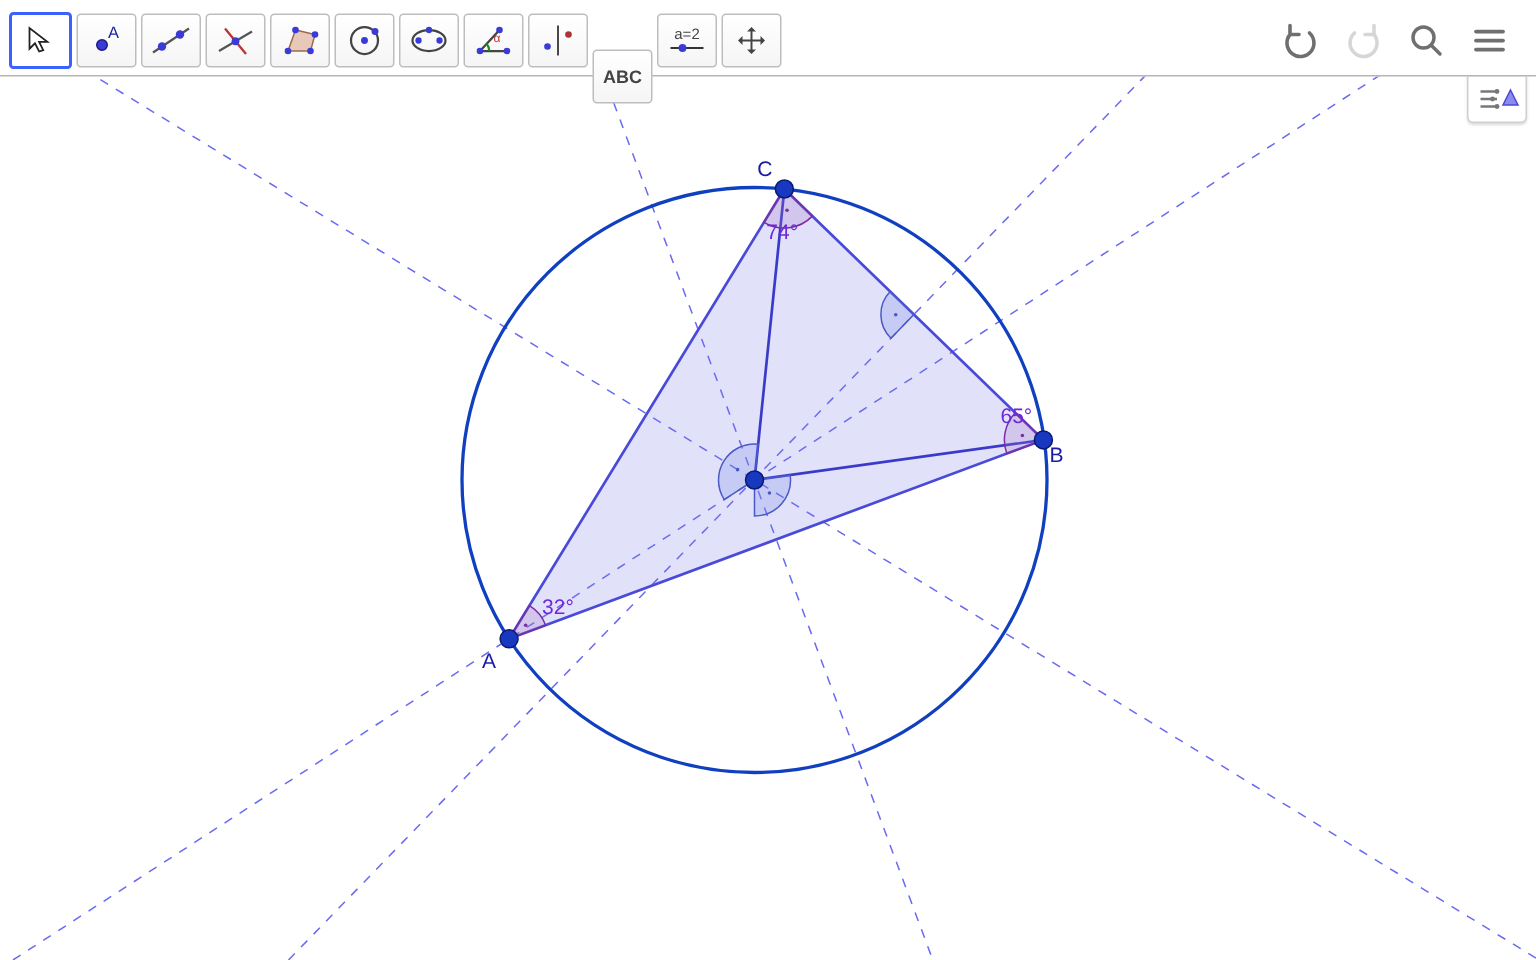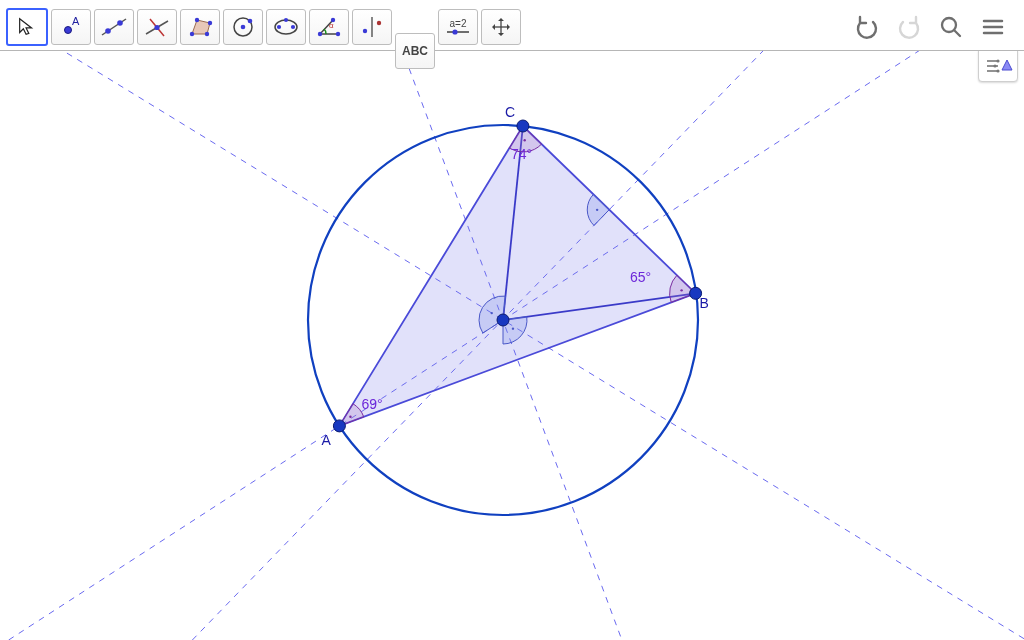--- a/index.html
+++ b/index.html
@@ -259,22 +259,22 @@
       <circle cx="339.4" cy="379.9" r="6" fill="#1838c0" stroke="#0a1a70" stroke-width="1"></circle>
       <circle cx="695.6" cy="247.3" r="6" fill="#1838c0" stroke="#0a1a70" stroke-width="1"></circle>
       <circle cx="522.9" cy="80" r="6" fill="#1838c0" stroke="#0a1a70" stroke-width="1"></circle>
       <circle cx="503" cy="274" r="6" fill="#1838c0" stroke="#0a1a70" stroke-width="1"></circle>
     </svg>
 
   <div class="label" id="lblA" style="left: 321.4px; top: 385.9px;">A</div>
   <div class="label" id="lblB" style="left: 699.6px; top: 249.3px;">B</div>
   <div class="label" id="lblC" style="left: 504.9px; top: 58px;">C</div>
 
-  <div class="label angle" id="angA" style="left: 361.4px; top: 349.9px;">69°</div>
-  <div class="label angle" id="angB" style="left: 630px; top: 223.3px;">65°</div>
+  <div class="label angle" id="angA" style="left: 361.4px; top: 349.9px;">32°</div>
+  <div class="label angle" id="angB" style="left: 667px; top: 223.3px;">65°</div>
   <div class="label angle" id="angC" style="left: 510.9px; top: 100px;">74°</div>
 
   <div class="style-btn" title="Style Bar">
     <svg width="30" height="22" viewBox="0 0 30 22">
       <line x1="4" y1="6" x2="15" y2="6" stroke="#777" stroke-width="1.6"></line>
       <line x1="4" y1="11" x2="15" y2="11" stroke="#777" stroke-width="1.6"></line>
       <line x1="4" y1="16" x2="15" y2="16" stroke="#777" stroke-width="1.6"></line>
       <circle cx="15" cy="6" r="1.6" fill="#777"></circle>
       <circle cx="12" cy="11" r="1.6" fill="#777"></circle>
       <circle cx="15" cy="16" r="1.6" fill="#777"></circle>

